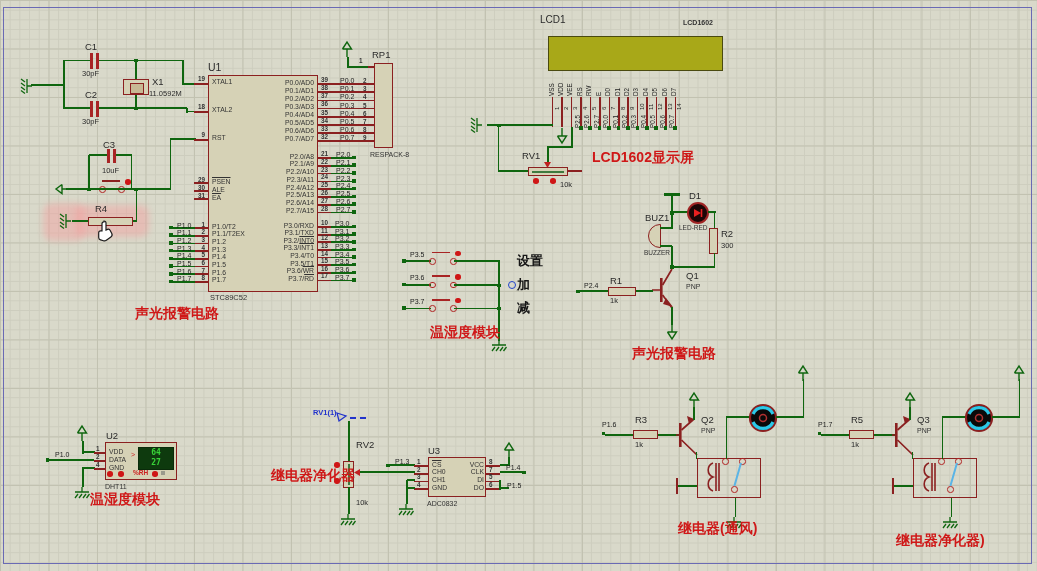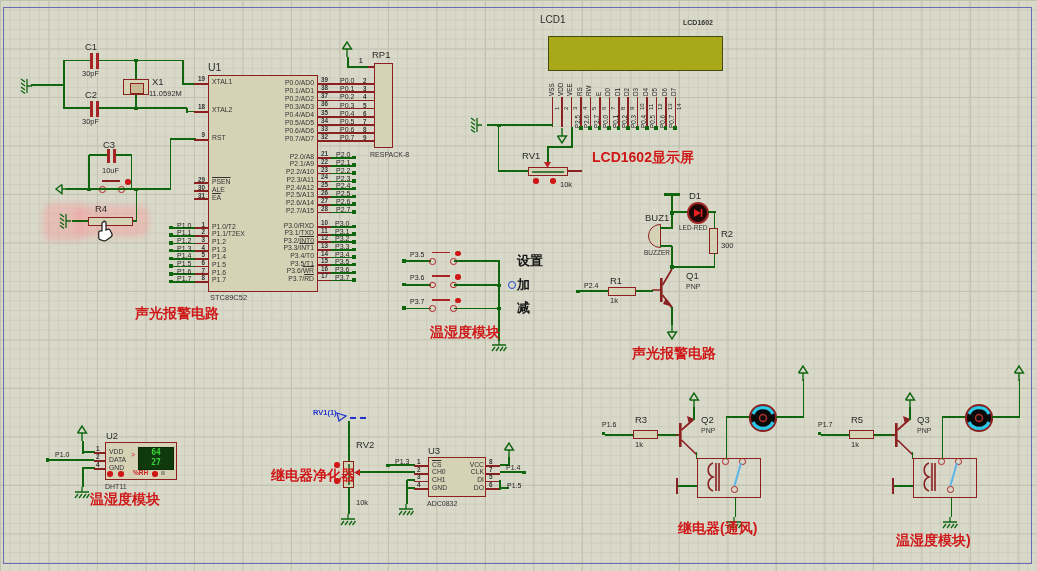--- a/index.html
+++ b/index.html
@@ -1036,19 +1036,19 @@
       </svg>
   <i class="w" style="left:186px;top:51px;width:28px;height:1.7px"></i>
   <i class="w" style="left:212.5px;top:14px;width:1.7px;height:38px"></i>
   <svg class="sym" style="left:207px;top:0px" width="12" height="16">
         <use href="#sym-pwr"></use>
       </svg>
   <i class="w" style="left:144.5px;top:133px;width:1.7px;height:19px"></i>
   <svg class="sym" style="left:136px;top:152px" width="16" height="14">
         <use href="#sym-earth"></use>
       </svg>
-  <span class="cap" style="left:90px;top:168px">温湿度模块)</span>
+  <span class="cap" style="left:90px;top:168px">继电器净化器)</span>
 </div>
 
 <svg class="sym" style="left:96px;top:219px;z-index:50" width="20" height="24">
       <use href="#sym-hand"></use>
     </svg>
 </div>
 
 </body></html>

